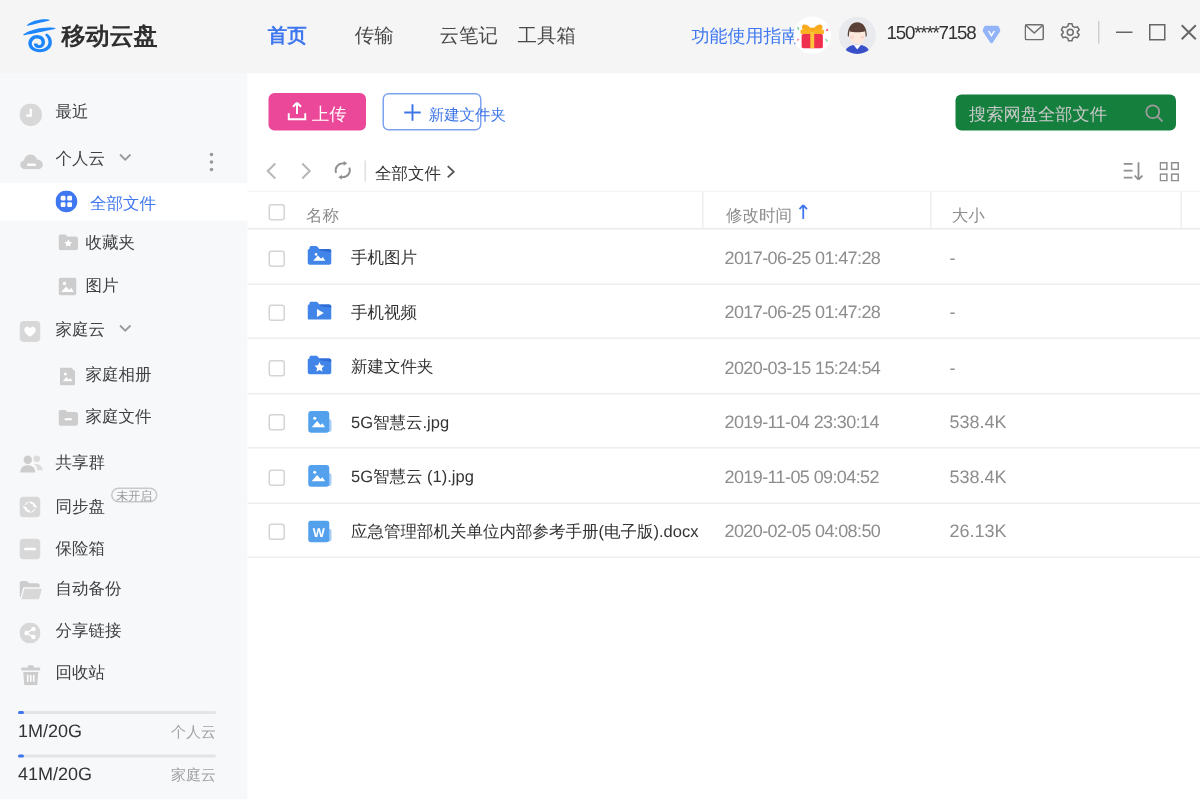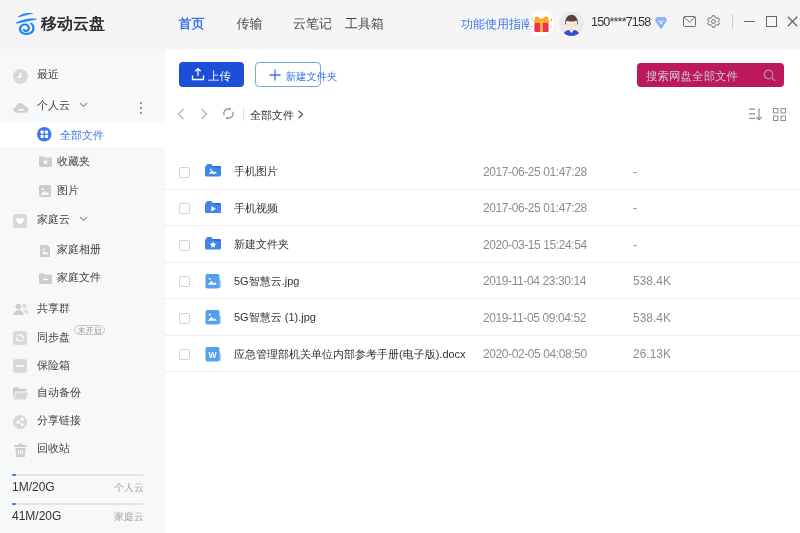--- a/index.html
+++ b/index.html
@@ -31,25 +31,25 @@
 .chev { display:inline-block; margin-left:6px; margin-bottom:1px; }
 #badge { position:absolute; left:74px; top:1px; width:31px; height:10px; border:1px solid #c9c9c9; border-radius:5px; font-size:8px; color:#9a9a9a; text-align:center; line-height:9.5px;font-family:Liberation Serif, serif; }
 
 .sbar { position:absolute; left:12px; width:132px; height:2px; background:#e4e4e4; border-radius:1px; }
 .sbar .fill { position:absolute; left:0; top:0; height:2px; background:#3e77f0; border-radius:1px; }
 .srow { position:absolute; left:12px; width:132px; font-size:12px; color:#333; }
 .srow .r { float:right; color:#a2a2a2; font-size:10px; padding-top:1.5px; }
 
 
 #main { position:absolute; left:165px; top:49px; width:635px; height:484px; background:#fff; }
-#btn-upload { position:absolute; left:14px; top:13px; width:65px; height:25px; background:#1d4ed8; border-radius:4px; color:#fff; font-size:11.5px; }
+#btn-upload { position:absolute; left:14px; top:13px; width:65px; height:25px; background:#ec4899; border-radius:4px; color:#fff; font-size:11.5px; }
 #btn-upload span { position:absolute; left:29px; top:6.5px; }
 #btn-newfolder { position:absolute; left:90px; top:13px; width:66px; height:25px; background:#fff; border:1px solid #7da2ee; border-radius:4px; color:#3e76e8; font-size:10.3px; white-space:nowrap;text-align:center; }
 #btn-newfolder span { position:absolute; left:29.8px; top:7px; }
-#search { position:absolute; left:472px; top:14px; width:147px; height:24px; background:#be185d; border-radius:4px; }
+#search { position:absolute; left:472px; top:14px; width:147px; height:24px; background:#15803d; border-radius:4px; }
 #search .ph { position:absolute; left:9px; top:6px; font-size:11.5px; color:#c9c9c9; }
 
 .crumb { position:absolute; top:59px; }
 #crumbtxt { position:absolute; left:85px; top:58.5px; font-size:11px; color:#333; }
 
 #thead { position:absolute; left:0; top:78px; width:635px; height:25.5px; border-top:1px solid #f5f5f7; border-bottom:1px solid #ebebeb; }
 #thead .col { position:absolute; top:0; height:24px; border-left:1px solid #ededed; }
 .hlabel { position:absolute; top:7.5px; font-size:11px; color:#8d8d8d; }
 .cb { position:absolute; width:11px; height:11px; border:1px solid #d4d4d4; border-radius:2px; background:#fff; }
 
@@ -319,20 +319,34 @@
       <path d="M0 1.2 L6 1.2 M0 5.8 L6 5.8 M0 10.4 L6 10.4" stroke="#8f8f8f" stroke-width="1.2"></path>
       <path d="M10 0.2 L10 11.5 M10 11.8 L7.4 9 M10 11.8 L12.6 9" stroke="#8f8f8f" stroke-width="1.2" fill="none"></path>
     </svg>
   <svg class="abs" style="left:608px; top:59px;" width="13" height="13" viewBox="0 0 13 13">
       <rect x="0.5" y="0.5" width="4.4" height="4.4" fill="none" stroke="#8f8f8f"></rect>
       <rect x="8.1" y="0.5" width="4.4" height="4.4" fill="none" stroke="#8f8f8f"></rect>
       <rect x="0.5" y="8.1" width="4.4" height="4.4" fill="none" stroke="#8f8f8f"></rect>
       <rect x="8.1" y="8.1" width="4.4" height="4.4" fill="none" stroke="#8f8f8f"></rect>
     </svg>
 
+  <div id="thead">
+    <div class="cb" style="left:14px; top:7.5px;"></div>
+    <div class="hlabel" style="left:39px;">名称</div>
+    <div class="col" style="left:303px; width:152px;">
+        <div class="hlabel" style="left:15px;">修改时间</div>
+      <svg class="abs" style="left:63px; top:7.5px;" width="7" height="11" viewBox="0 0 7 11">
+          <path d="M3.5 10 L3.5 1.5 M3.5 0.8 L1 3.4 M3.5 0.8 L6 3.4" stroke="#3e77f0" stroke-width="1.2" fill="none"></path>
+        </svg>
+    </div>
+    <div class="col" style="left:455px; width:167px;">
+        <div class="hlabel" style="left:13.5px;">大小</div>
+      </div>
+    <div class="col" style="left:622px; width:13px;"></div>
+  </div>
 
   <div class="frow" style="top:103.5px;">
     <div class="cb"></div>
     <svg class="fic" width="16" height="12.5" viewBox="0 0 16 12.5" style="top:11.7px;">
       <path d="M0 3.4 C0 2.6 0.5 2 1.2 2 L1.35 1 C1.45 0.4 1.9 0 2.5 0 L5.6 0 C6.1 0 6.5 0.2 6.8 0.6 L7.9 2 L14.5 2 C15.3 2 16 2.7 16 3.5 L16 11 C16 11.8 15.3 12.5 14.5 12.5 L1.5 12.5 C0.7 12.5 0 11.8 0 11 Z" fill="#4285e9"></path>
       <path d="M7.6 2 L14.5 2 C15.3 2 16 2.7 16 3.5 L16 4.2 L9.3 3.4 Z" fill="#2e6bd6"></path>
       <circle cx="5.7" cy="5.6" r="0.9" fill="#fff"></circle>
       <path d="M3.8 9.8 L6.9 6.3 L9 8.5 L10.2 7.3 L11.9 9.8 Z" fill="#fff"></path>
     </svg>
     <div class="name">手机图片</div>

